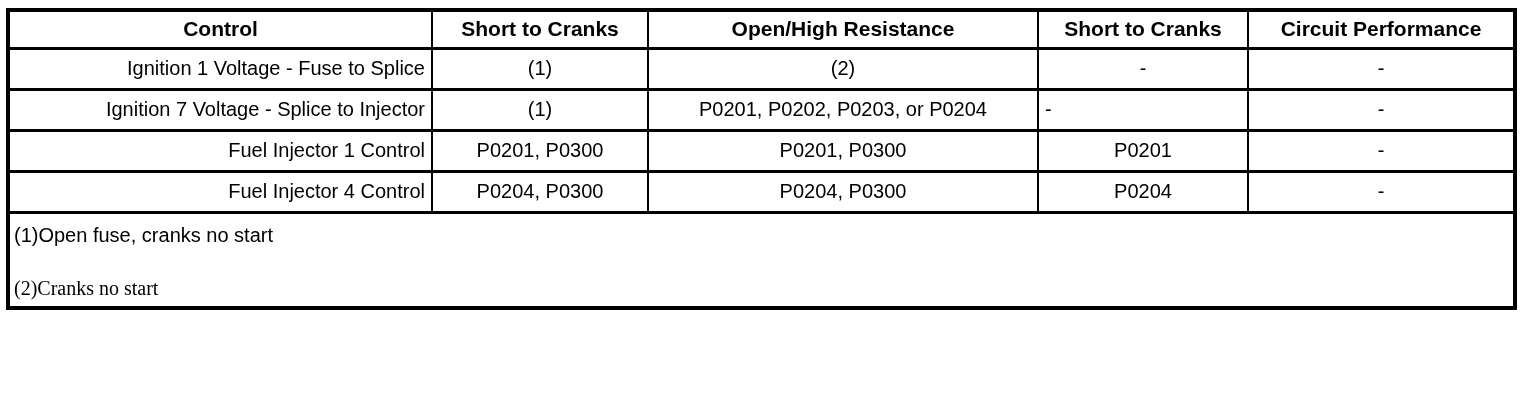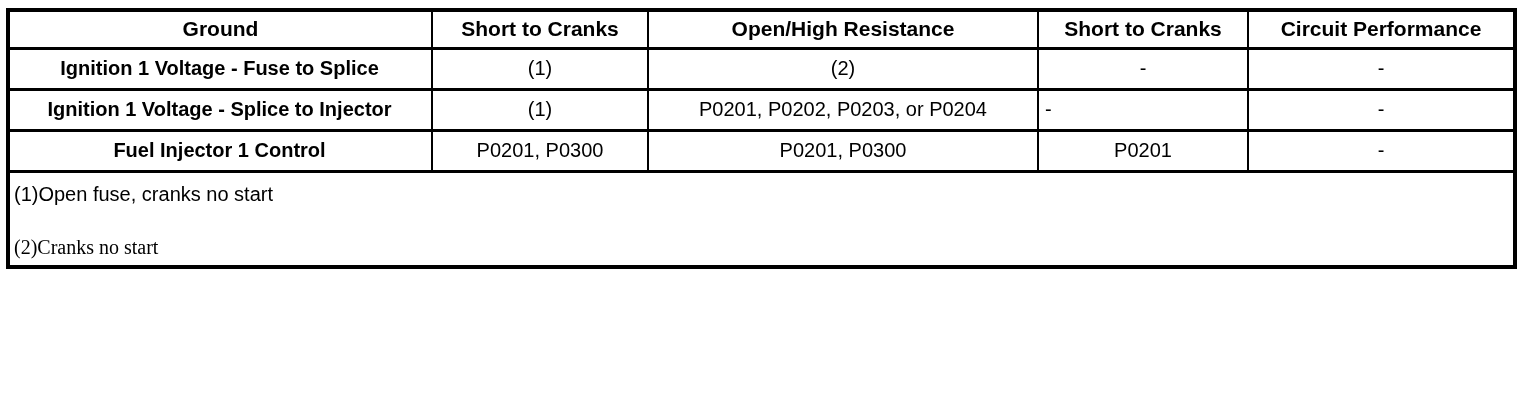--- a/index.html
+++ b/index.html
@@ -40,23 +40,22 @@
   }
   td {
     font-size: 20px;
     font-weight: normal;
     text-align: center;
     height: 41px;
     padding: 0 6px;
     vertical-align: middle;
   }
   td.col-circuit {
-    text-align: center;
+    text-align: right;
     padding-left: 4px;
-    font-weight: bold;
   }
   td.align-left {
     text-align: left;
     padding-left: 6px;
   }
   tr.footnotes-row td {
     height: 96px;
     text-align: left;
     vertical-align: top;
     padding: 8px 4px 0 4px;
@@ -77,49 +76,56 @@
 <table class="dtc-table">
   <colgroup>
     <col style="width:424px">
     <col style="width:216px">
     <col style="width:390px">
     <col style="width:210px">
     <col style="width:267px">
   </colgroup>
   <thead>
     <tr>
-      <th>Ground</th>
+      <th>Control</th>
       <th>Short to Cranks</th>
       <th>Open/High Resistance</th>
       <th>Short to Cranks</th>
       <th>Circuit Performance</th>
     </tr>
   </thead>
   <tbody>
     <tr>
       <td class="col-circuit">Ignition 1 Voltage - Fuse to Splice</td>
       <td>(1)</td>
       <td>(2)</td>
       <td>-</td>
       <td>-</td>
     </tr>
     <tr>
-      <td class="col-circuit">Ignition 1 Voltage - Splice to Injector</td>
+      <td class="col-circuit">Ignition 7 Voltage - Splice to Injector</td>
       <td>(1)</td>
       <td>P0201, P0202, P0203, or P0204</td>
       <td class="align-left">-</td>
       <td>-</td>
     </tr>
     <tr>
       <td class="col-circuit">Fuel Injector 1 Control</td>
       <td>P0201, P0300</td>
       <td>P0201, P0300</td>
       <td>P0201</td>
       <td>-</td>
     </tr>
+    <tr>
+      <td class="col-circuit">Fuel Injector 4 Control</td>
+      <td>P0204, P0300</td>
+      <td>P0204, P0300</td>
+      <td>P0204</td>
+      <td>-</td>
+    </tr>
     <tr class="footnotes-row">
       <td colspan="5">
         <div class="footnote-line">(1)Open fuse, cranks no start</div>
         <div class="footnote-line">(2)Cranks no start</div>
       </td>
     </tr>
   </tbody>
 </table>
 
 </body></html>

